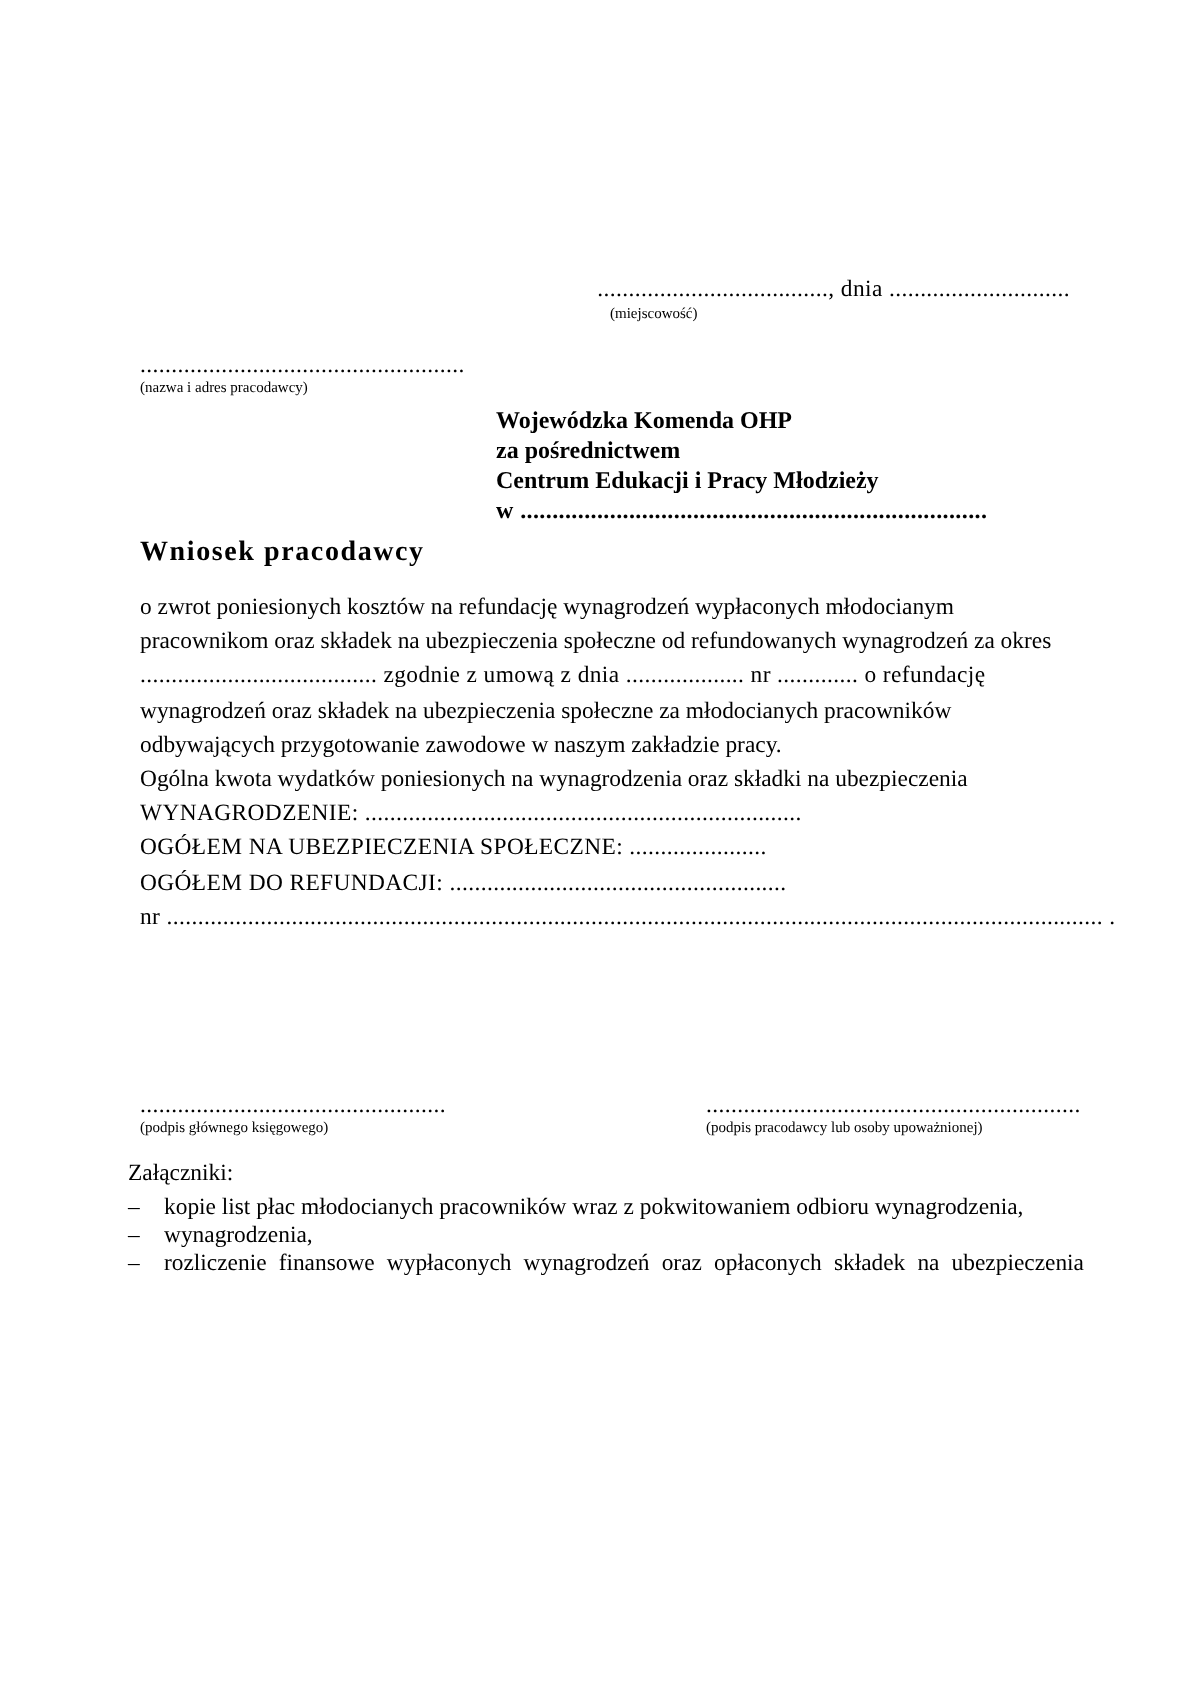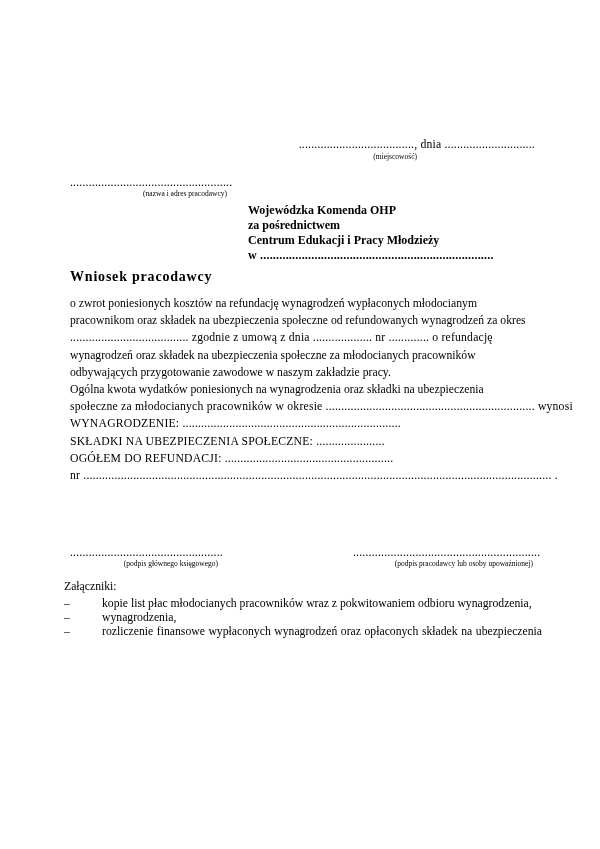--- a/index.html
+++ b/index.html
@@ -11,21 +11,21 @@
     margin: 0 auto;
     background: #ffffff;
     color: #000000;
     font-family: "Liberation Serif", "DejaVu Serif", serif;
     font-size: 11.7px;
     overflow: hidden;
   }
   .abs { position: absolute; }
   .caption {
     font-size: 7.5px;
-    text-align: right;
+    text-align: left;
     white-space: nowrap;
   }
   .dotline { white-space: nowrap; letter-spacing: 0.2px; }
   #date-line { top: 138px; right: 65px; }
   #date-caption { top: 152px; left: 305px; width: 112px; }
   #employer-line { top: 176px; left: 70px; }
   #employer-caption { top: 189px; left: 70px; width: 157px; }
   #addressee {
     top: 203px; left: 248px;
     font-weight: bold;
@@ -47,21 +47,21 @@
   }
   #body-paragraph .body-line { white-space: nowrap; }
   #sig-left-line { top: 546px; left: 70px; }
   #sig-left-caption { top: 559px; left: 70px; width: 148px; }
   #sig-right-line { top: 546px; left: 353px; }
   #sig-right-caption { top: 559px; left: 353px; width: 180px; }
   #attachments { top: 579px; left: 64px; width: 478px; }
   #attachments-heading { line-height: 16px; margin-bottom: 2px; }
   .att-item { position: relative; padding-left: 18px; }
   .att-dash { position: absolute; left: 0; top: 0; }
-  .att-line { line-height: 13.8px; margin-left: 20px; }
+  .att-line { line-height: 13.8px; }
   .att-line.stretch { text-align: justify; text-align-last: justify; }
 </style>
 </head>
 <body>
 
 <div class="page">
 
   <div id="date-line" class="abs dotline">....................................., dnia .............................</div>
   <div id="date-caption" class="abs caption">(miejscowość)</div>
 
@@ -77,23 +77,22 @@
 
   <div id="form-title" class="abs">Wniosek pracodawcy</div>
 
   <div id="body-paragraph" class="abs">
     <div class="body-line">o zwrot poniesionych kosztów na refundację wynagrodzeń wypłaconych młodocianym</div>
     <div class="body-line">pracownikom oraz składek na ubezpieczenia społeczne od refundowanych wynagrodzeń za okres</div>
     <div class="body-line dotline">...................................... zgodnie z umową z dnia ................... nr ............. o refundację</div>
     <div class="body-line">wynagrodzeń oraz składek na ubezpieczenia społeczne za młodocianych pracowników</div>
     <div class="body-line">odbywających przygotowanie zawodowe w naszym zakładzie pracy.</div>
     <div class="body-line">Ogólna kwota wydatków poniesionych na wynagrodzenia oraz składki na ubezpieczenia</div>
-    <div class="body-line dotline">społeczne za młodocianych pracowników w okresie ................................................................... wynosi</div>
     <div class="body-line dotline">WYNAGRODZENIE: ......................................................................</div>
-    <div class="body-line dotline">SKŁADKI NA UBEZPIECZENIA SPOŁECZNE: ......................</div>
+    <div class="body-line dotline">OGÓŁEM NA UBEZPIECZENIA SPOŁECZNE: ......................</div>
     <div class="body-line dotline">OGÓŁEM DO REFUNDACJI: ......................................................</div>
     <div class="body-line dotline">nr ...................................................................................................................................................... .</div>
   </div>
 
   <div id="sig-left-line" class="abs dotline">.................................................</div>
   <div id="sig-left-caption" class="abs caption">(podpis głównego księgowego)</div>
 
   <div id="sig-right-line" class="abs dotline">............................................................</div>
   <div id="sig-right-caption" class="abs caption">(podpis pracodawcy lub osoby upoważnionej)</div>
 

